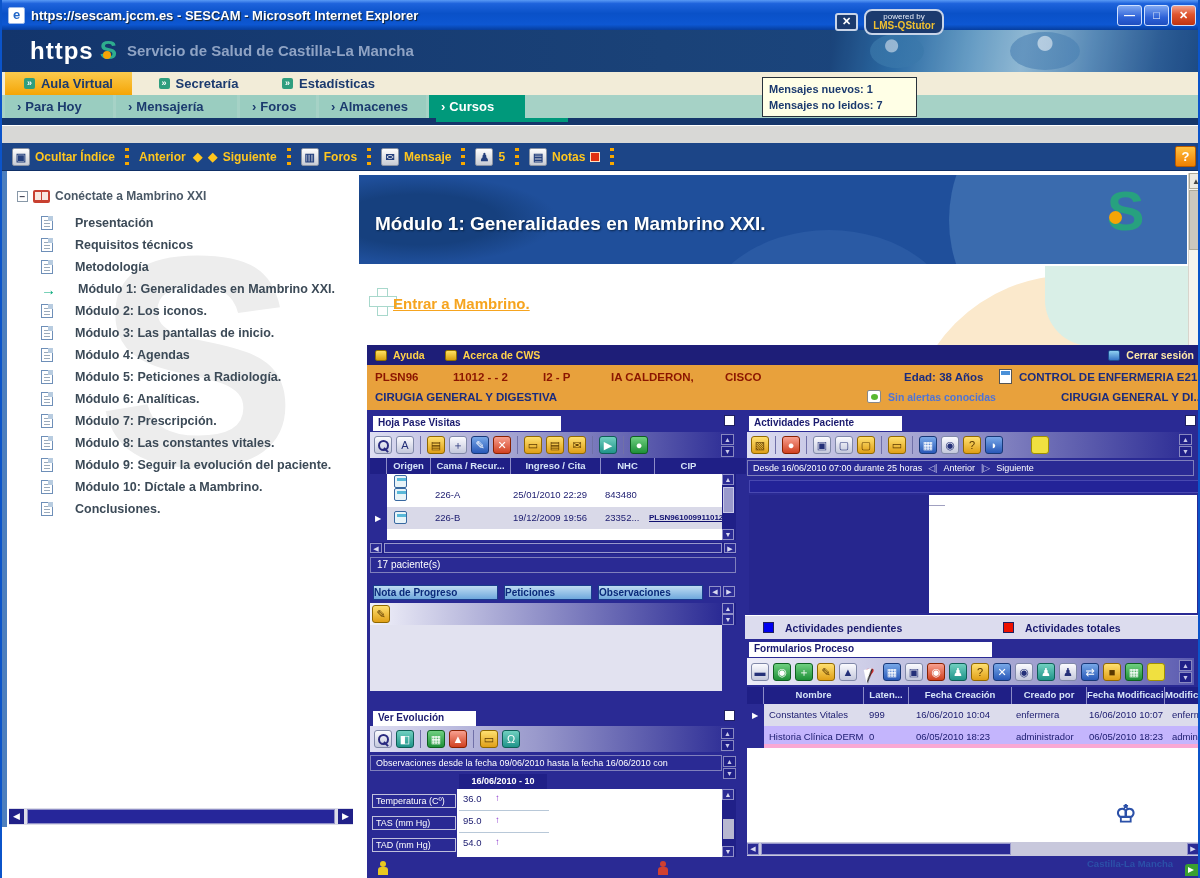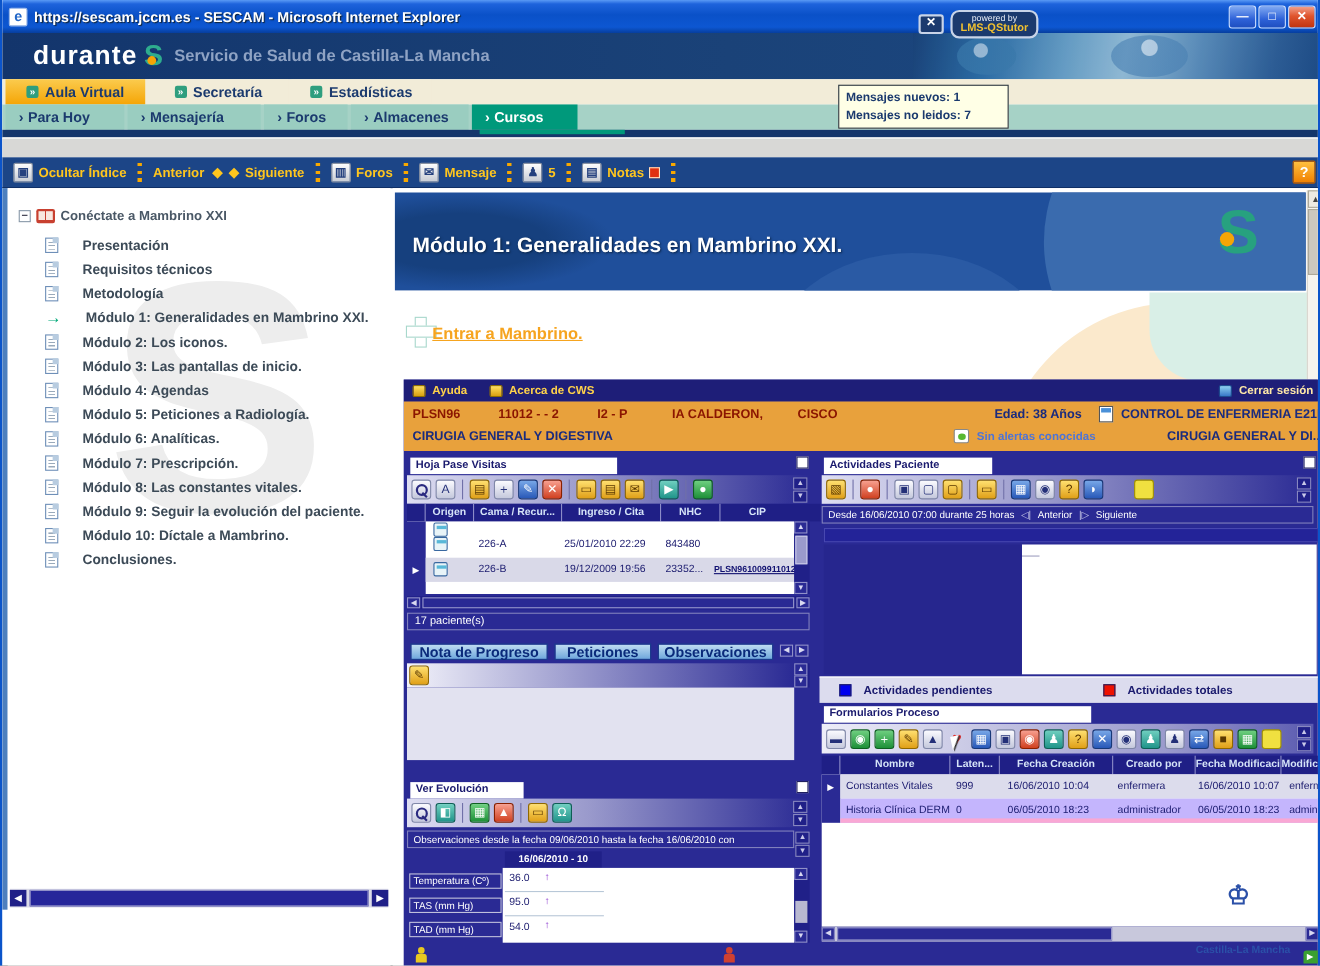--- a/index.html
+++ b/index.html
@@ -134,21 +134,21 @@
 
   .gridhead{position:absolute;background:#1F1F86;display:flex;}
   .gridhead .hc{border-right:1px solid #8C8CC8;color:#D6E4F8;font-size:9.5px;font-weight:bold;text-align:center;line-height:16px;overflow:hidden;white-space:nowrap;}
   .cellt{position:absolute;font-size:9.5px;color:#1A1A6E;white-space:nowrap;}
   .bedico{position:absolute;width:13px;height:13px;background:#E8F4F8;border:1px solid #3868A0;border-radius:2px;}
   .bedico::before{content:"";position:absolute;left:2px;top:2px;width:9px;height:3px;background:#58B8D8;}
   .rowsel{position:absolute;color:#fff;font-size:8px;}
   .navy-scroll{background:#202088;}
   .sc-btn{width:12px;height:11px;background:#2A2A94;border:1px solid #9090C8;color:#D8D8F0;font-size:7px;line-height:9px;text-align:center;}
 
-  .ntab{height:15px;background:linear-gradient(#BFDCF2,#6FA8DC);border:1px solid #1A3C8C;color:#0A2A7A;font-size:13px;font-weight:bold;text-align:center;line-height:13px;}
+  .ntab{height:15px;background:linear-gradient(#BFDCF2,#6FA8DC);border:1px solid #1A3C8C;color:#0A2A7A;font-size:10px;font-weight:bold;line-height:13px;}
   .legend-sq{position:absolute;width:11px;height:11px;border:1px solid #202060;}
   .lg-lbl{position:absolute;font-size:10.5px;font-weight:bold;color:#1A1A6E;white-space:nowrap;}
   .cursor-arrow{position:absolute;width:0;height:0;border-left:8px solid #fff;border-bottom:13px solid rgba(0,0,0,0);filter:drop-shadow(1px 1px 0 #222);transform:rotate(-12deg);}
   .crown{position:absolute;color:#2B50A8;font-size:24px;font-weight:bold;}
   .cl-label{position:absolute;color:#2B50A8;font-size:9.5px;font-weight:bold;}
   .person{position:absolute;width:12px;height:14px;}
   .person::before{content:"";position:absolute;left:3px;top:0;width:6px;height:6px;border-radius:50%;}
   .person::after{content:"";position:absolute;left:1px;top:6px;width:10px;height:8px;border-radius:3px 3px 0 0;}
   .person.yellow::before,.person.yellow::after{background:#E8C820;}
   .person.red::before,.person.red::after{background:#D04030;}
@@ -166,21 +166,21 @@
     <div class="winbtns">
       <div class="wbtn">—</div>
       <div class="wbtn">□</div>
       <div class="wbtn close">✕</div>
     </div>
   </div>
 
   <div class="abs banner">
     <div class="banner-photo"></div>
     <div style="position:absolute;left:28px;top:5px;display:flex;align-items:center;">
-      <span class="brand">durante</span>
+      <span class="brand">https</span>
       <span class="brand-s">S</span>
       <span class="tagline">Servicio de Salud de Castilla-La Mancha</span>
     </div>
   </div>
   <div class="x-btn">✕</div>
   <div class="powered">
     <span class="l1">powered by</span>
     <span class="l2">LMS-QStutor</span>
   </div>
 

